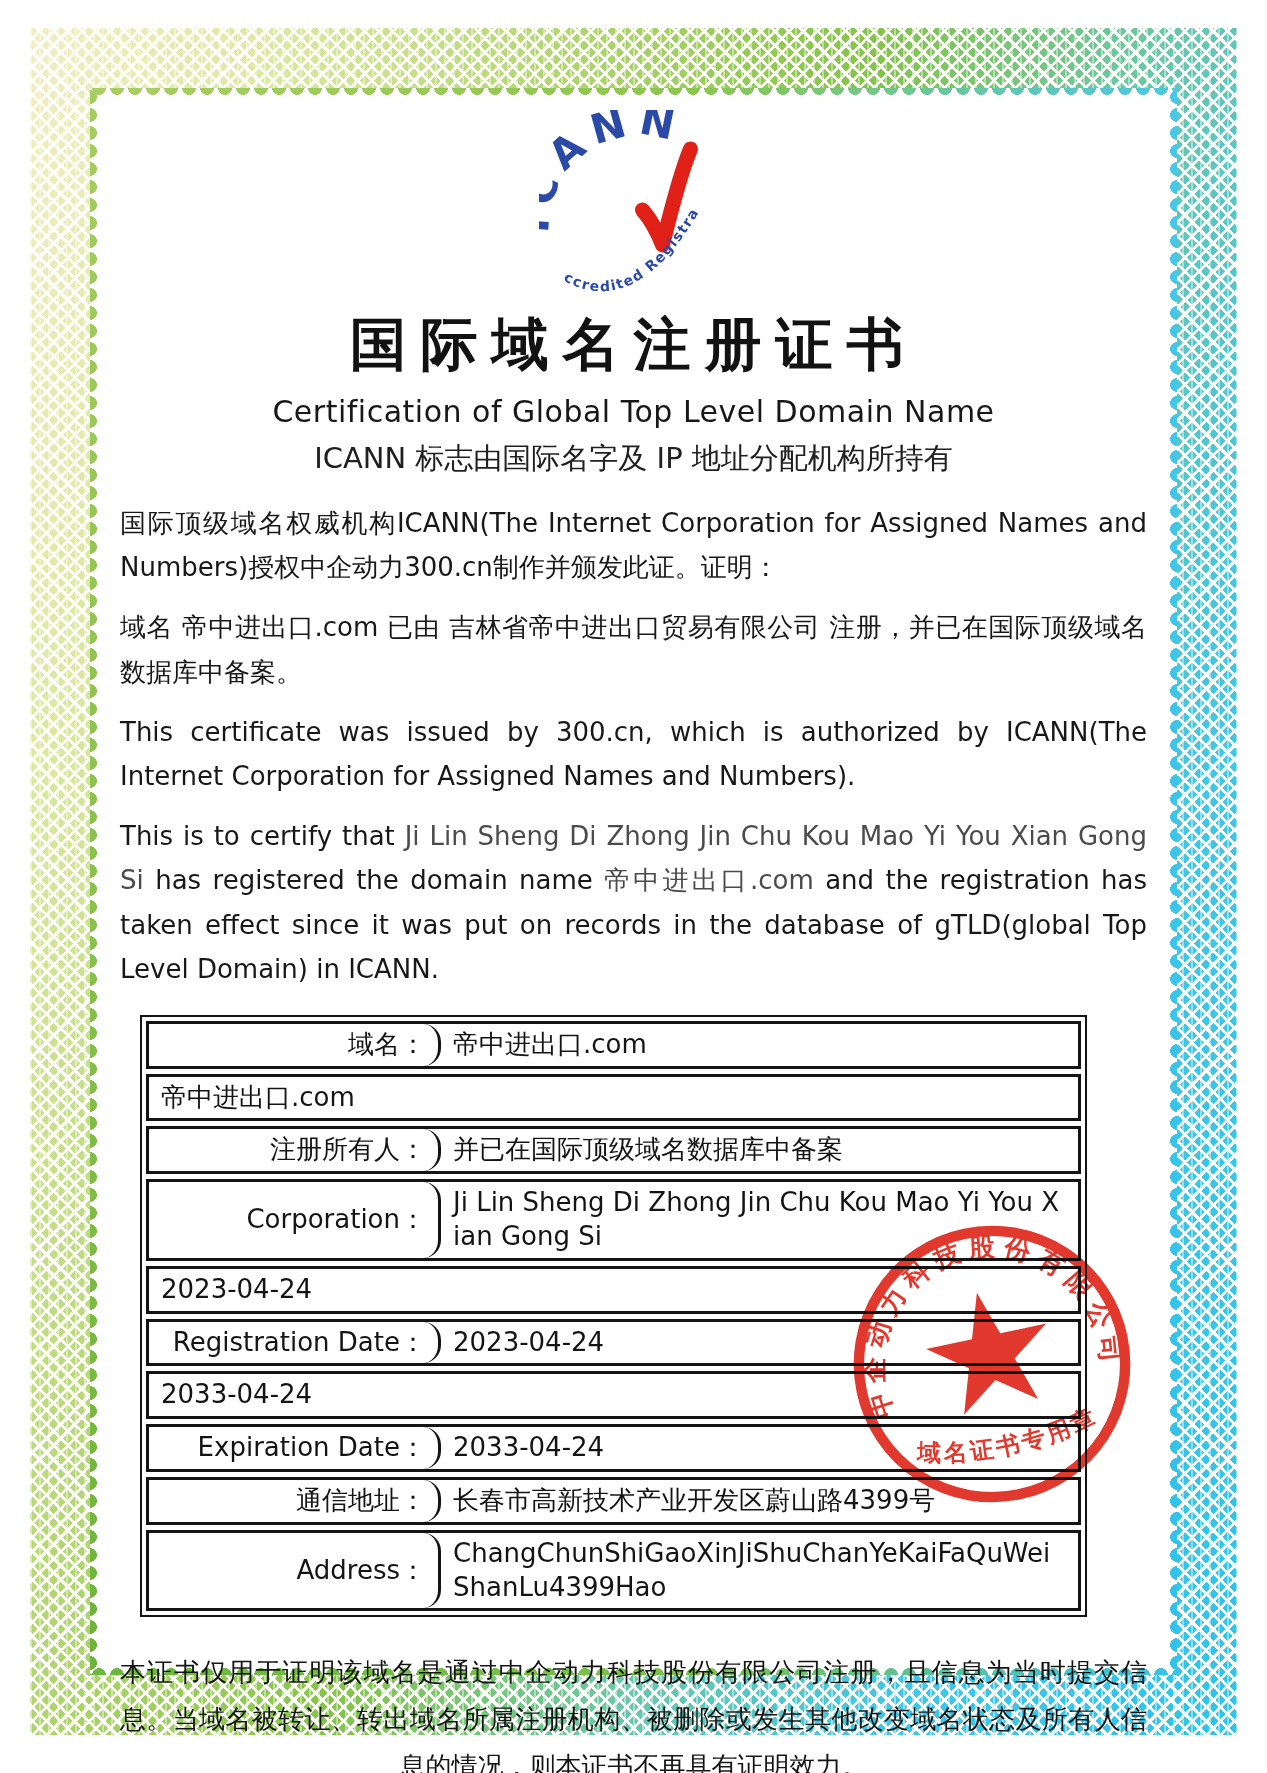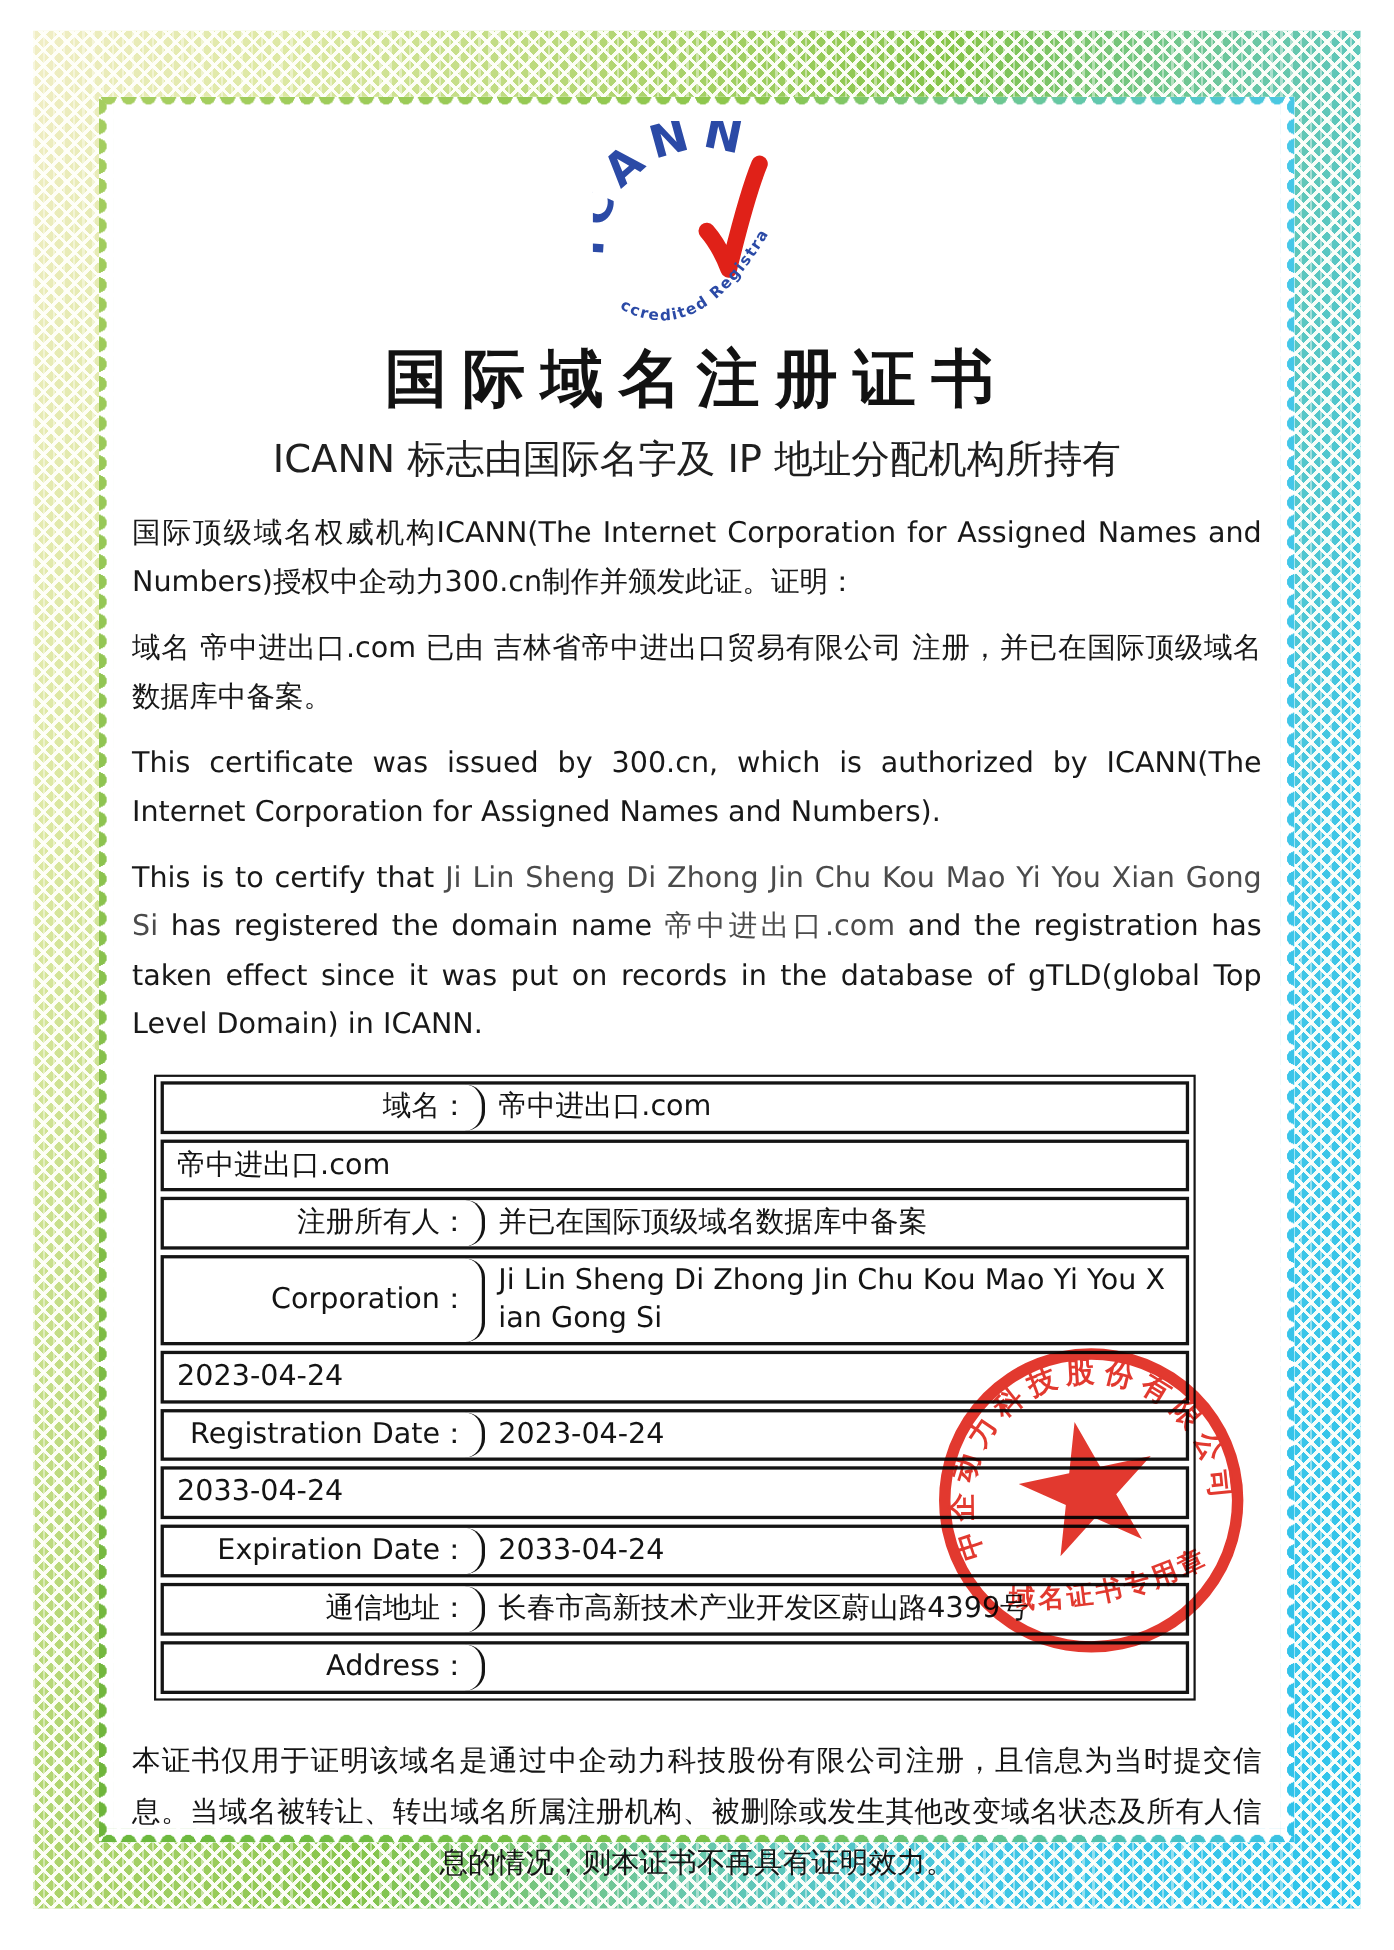--- a/index.html
+++ b/index.html
@@ -46,21 +46,21 @@
     -webkit-mask-size:13px 18px; -webkit-mask-repeat:repeat-y;
     mask-image:radial-gradient(circle 7px at 13px 9px,#000 98%,transparent);
     mask-size:13px 18px; mask-repeat:repeat-y; }
 
   
   .content { position:absolute; top:88px; left:90px; right:90px; bottom:98px;
     padding:22px 30px 0; box-sizing:border-box; text-align:center; }
   .logo-svg { width:190px; height:205px; display:block; margin:0 auto; }
   .cert-title { font-size:57px; font-weight:700; letter-spacing:14px; margin-top:-8px; white-space:nowrap; color:#121212; }
   .cert-subtitle { font-size:30px; margin-top:10px; letter-spacing:0.5px; color:#181818; }
-  .icann-line { font-size:35px; margin-top:10px; color:#202020; }
+  .icann-line { font-size:29px; margin-top:10px; color:#202020; }
   .body-text { text-align:justify; font-size:26px; line-height:1.7; margin:16px 0 0; color:#181818; }
   .body-text.first { margin-top:22px; }
   .bold { font-weight:400; }
   .muted-fill { color:#4b4b4b; }
 
   
   .cert-table { margin:24px 60px 0 20px; border:2px solid #141414; padding:4px; }
   .trow { display:flex; border:3px solid #141414; align-items:stretch; }
   .trow + .trow { margin-top:5px; }
   .tlabel { flex:0 0 292px; border-right:3px solid #141414; box-sizing:border-box;
@@ -98,20 +98,21 @@
       <text font-size="41" font-weight="bold" fill="#2b4aa6" letter-spacing="9" font-family="DejaVu Sans, Liberation Sans, sans-serif">
         <textPath href="#icannArc" startOffset="50%" text-anchor="middle">ICANN</textPath>
       </text>
       <path d="M101,100 C108,108 116,122 121,135 C130,98 139,63 149,39" stroke="#e02118" stroke-width="15" fill="none" stroke-linecap="round" stroke-linejoin="round"></path>
       <text font-size="14" font-weight="bold" fill="#2b4aa6" letter-spacing="1.5" font-family="DejaVu Sans, Liberation Sans, sans-serif">
         <textPath href="#regArc" startOffset="50%" text-anchor="middle">Accredited Registrar</textPath>
       </text>
     </svg>
 
     <div class="cert-title">国际域名注册证书</div>
+    <div class="cert-subtitle">Certification of Global Top Level Domain Name</div>
     <div class="icann-line">ICANN 标志由国际名字及 IP 地址分配机构所持有</div>
 
     <p class="body-text first"><span class="bold">国际顶级域名权威机构ICANN</span><span>(The Internet Corporation for Assigned Names and Numbers)授权中企动力300.cn制作并颁发此证。</span><span class="bold">证明：</span></p>
 
     <p class="body-text">域名 帝中进出口.com 已由 吉林省帝中进出口贸易有限公司 注册，并已在国际顶级域名数据库中备案。</p>
 
     <p class="body-text">This certificate was issued by 300.cn, which is authorized by ICANN(The Internet Corporation for Assigned Names and Numbers).</p>
 
     <p class="body-text"><span>This is to certify that </span><span class="muted-fill">Ji Lin Sheng Di Zhong Jin Chu Kou Mao Yi You Xian Gong Si</span><span> has registered the domain name </span><span class="muted-fill">帝中进出口.com</span><span> and the registration has taken effect since it was put on records in the database of gTLD(global Top Level Domain) in ICANN.</span></p>
 
@@ -144,20 +145,21 @@
       <div class="trow">
         <div class="tlabel">Expiration Date：</div>
         <div class="tvalue">2033-04-24</div>
       </div>
       <div class="trow">
         <div class="tlabel">通信地址：</div>
         <div class="tvalue">长春市高新技术产业开发区蔚山路4399号</div>
       </div>
       <div class="trow">
         <div class="tlabel">Address：</div>
+        <div class="tvalue">ChangChunShiGaoXinJiShuChanYeKaiFaQuWeiShanLu4399Hao</div>
       </div>
     </div>
 
     <p class="disclaimer">本证书仅用于证明该域名是通过中企动力科技股份有限公司注册，且信息为当时提交信息。当域名被转让、转出域名所属注册机构、被删除或发生其他改变域名状态及所有人信息的情况，则本证书不再具有证明效力。</p>
 
   </div>
 
   <svg class="stamp" viewBox="0 0 300 300" aria-hidden="true">
     <defs>
       <path id="stampTextArc" d="M 51,186 A 105,105 0 1 1 249,186" fill="none"></path>

